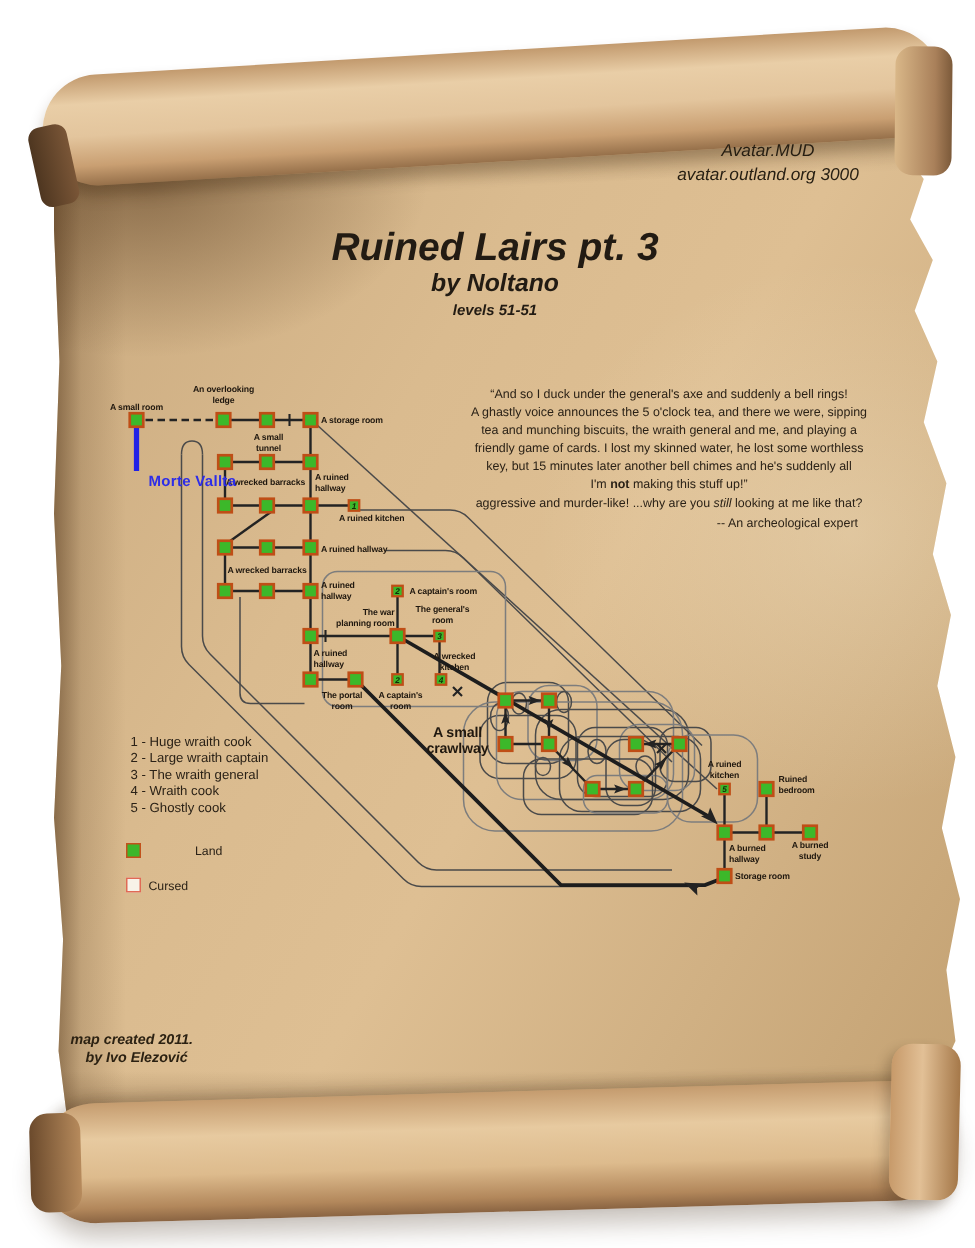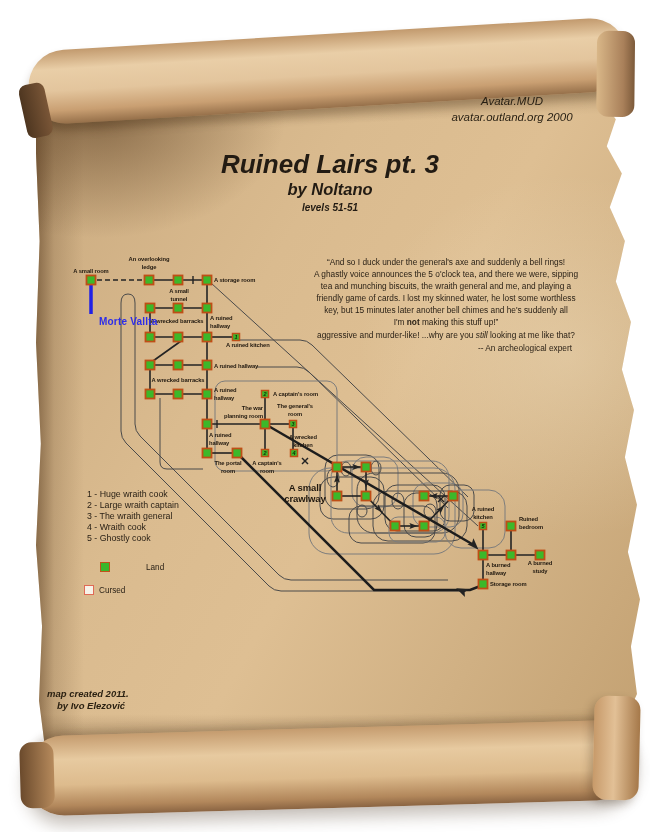--- a/index.html
+++ b/index.html
@@ -43,21 +43,21 @@
   .title-block{position:absolute;left:212px;top:150px;width:236px;text-align:center;color:#221b13;}
   .title-main{font-weight:bold;font-style:italic;font-size:26px;line-height:29px;}
   .title-author{font-weight:bold;font-style:italic;font-size:16.5px;line-height:21px;}
   .title-levels{font-weight:bold;font-style:italic;font-size:10px;line-height:15px;}
   .quote{position:absolute;left:298px;top:256px;width:296px;text-align:center;
     font-size:8.3px;line-height:12.1px;color:#2b2217;}
   .quote .qline{white-space:nowrap;}
   .quote .attr{text-align:right;padding-right:22px;margin-top:1px;}
   .mobs{position:absolute;left:87px;top:489px;font-size:8.8px;line-height:10.9px;color:#2b2217;}
   .legend-row{position:absolute;display:flex;align-items:center;gap:5px;font-size:8.2px;color:#2b2217;}
-  .lg-land{left:100px;top:562px;gap:36px;} .lg-cursed{left:84px;top:585px;align-items:flex-end;}
+  .lg-land{left:84px;top:562px;gap:36px;} .lg-cursed{left:84px;top:585px;align-items:flex-end;}
   .swatch{width:10px;height:10px;box-sizing:border-box;}
   .swatch.land{background:#3cb72b;border:1.6px solid #c2511b;}
   .swatch.cursed{background:#f7f2e8;border:1.6px solid #e06a55;}
   .credit{position:absolute;left:47px;top:688px;font-weight:bold;font-style:italic;
     font-size:9.5px;line-height:11.5px;color:#2b2112;}
   .credit .c2{padding-left:10px;}
   .morte{position:absolute;left:63px;top:316px;font-size:10px;font-weight:700;
     color:#2d2de8;letter-spacing:.2px;padding-left:36px;}
   svg.map{position:absolute;inset:0;width:650px;height:832px;}
 </style>
@@ -216,21 +216,21 @@
         <text x="305" y="491" text-anchor="middle" fill="#20180f" font-size="9.5" font-weight="600" letter-spacing="-0.1" font-family="&quot;Liberation Sans&quot;,sans-serif"><tspan x="305" dy="0">A small</tspan><tspan x="305" dy="11">crawlway</tspan></text>
         <text x="483" y="511" text-anchor="middle" fill="#20180f" font-size="5.8" font-weight="600" letter-spacing="-0.1" font-family="&quot;Liberation Sans&quot;,sans-serif"><tspan x="483" dy="0">A ruined</tspan><tspan x="483" dy="7.6">kitchen</tspan></text>
         <text x="519" y="521" text-anchor="start" fill="#20180f" font-size="5.8" font-weight="600" letter-spacing="-0.1" font-family="&quot;Liberation Sans&quot;,sans-serif"><tspan x="519" dy="0">Ruined</tspan><tspan x="519" dy="7.6">bedroom</tspan></text>
         <text x="486" y="567" text-anchor="start" fill="#20180f" font-size="5.8" font-weight="600" letter-spacing="-0.1" font-family="&quot;Liberation Sans&quot;,sans-serif"><tspan x="486" dy="0">A burned</tspan><tspan x="486" dy="7.6">hallway</tspan></text>
         <text x="540" y="565" text-anchor="middle" fill="#20180f" font-size="5.8" font-weight="600" letter-spacing="-0.1" font-family="&quot;Liberation Sans&quot;,sans-serif"><tspan x="540" dy="0">A burned</tspan><tspan x="540" dy="7.6">study</tspan></text>
         <text x="490" y="586" text-anchor="start" fill="#20180f" font-size="5.8" font-weight="600" letter-spacing="-0.1" font-family="&quot;Liberation Sans&quot;,sans-serif"><tspan x="490" dy="0">Storage room</tspan></text>
       </svg>
 
     <div class="brand">
       <div>Avatar.MUD</div>
-      <div>avatar.outland.org 2000</div>
+      <div>avatar.outland.org 3000</div>
     </div>
 
     <div class="title-block">
       <div class="title-main">Ruined Lairs pt. 3</div>
       <div class="title-author">by Noltano</div>
       <div class="title-levels">levels 51-51</div>
     </div>
 
     <div class="quote">
       <div class="qline">“And so I duck under the general's axe and suddenly a bell rings!</div>

